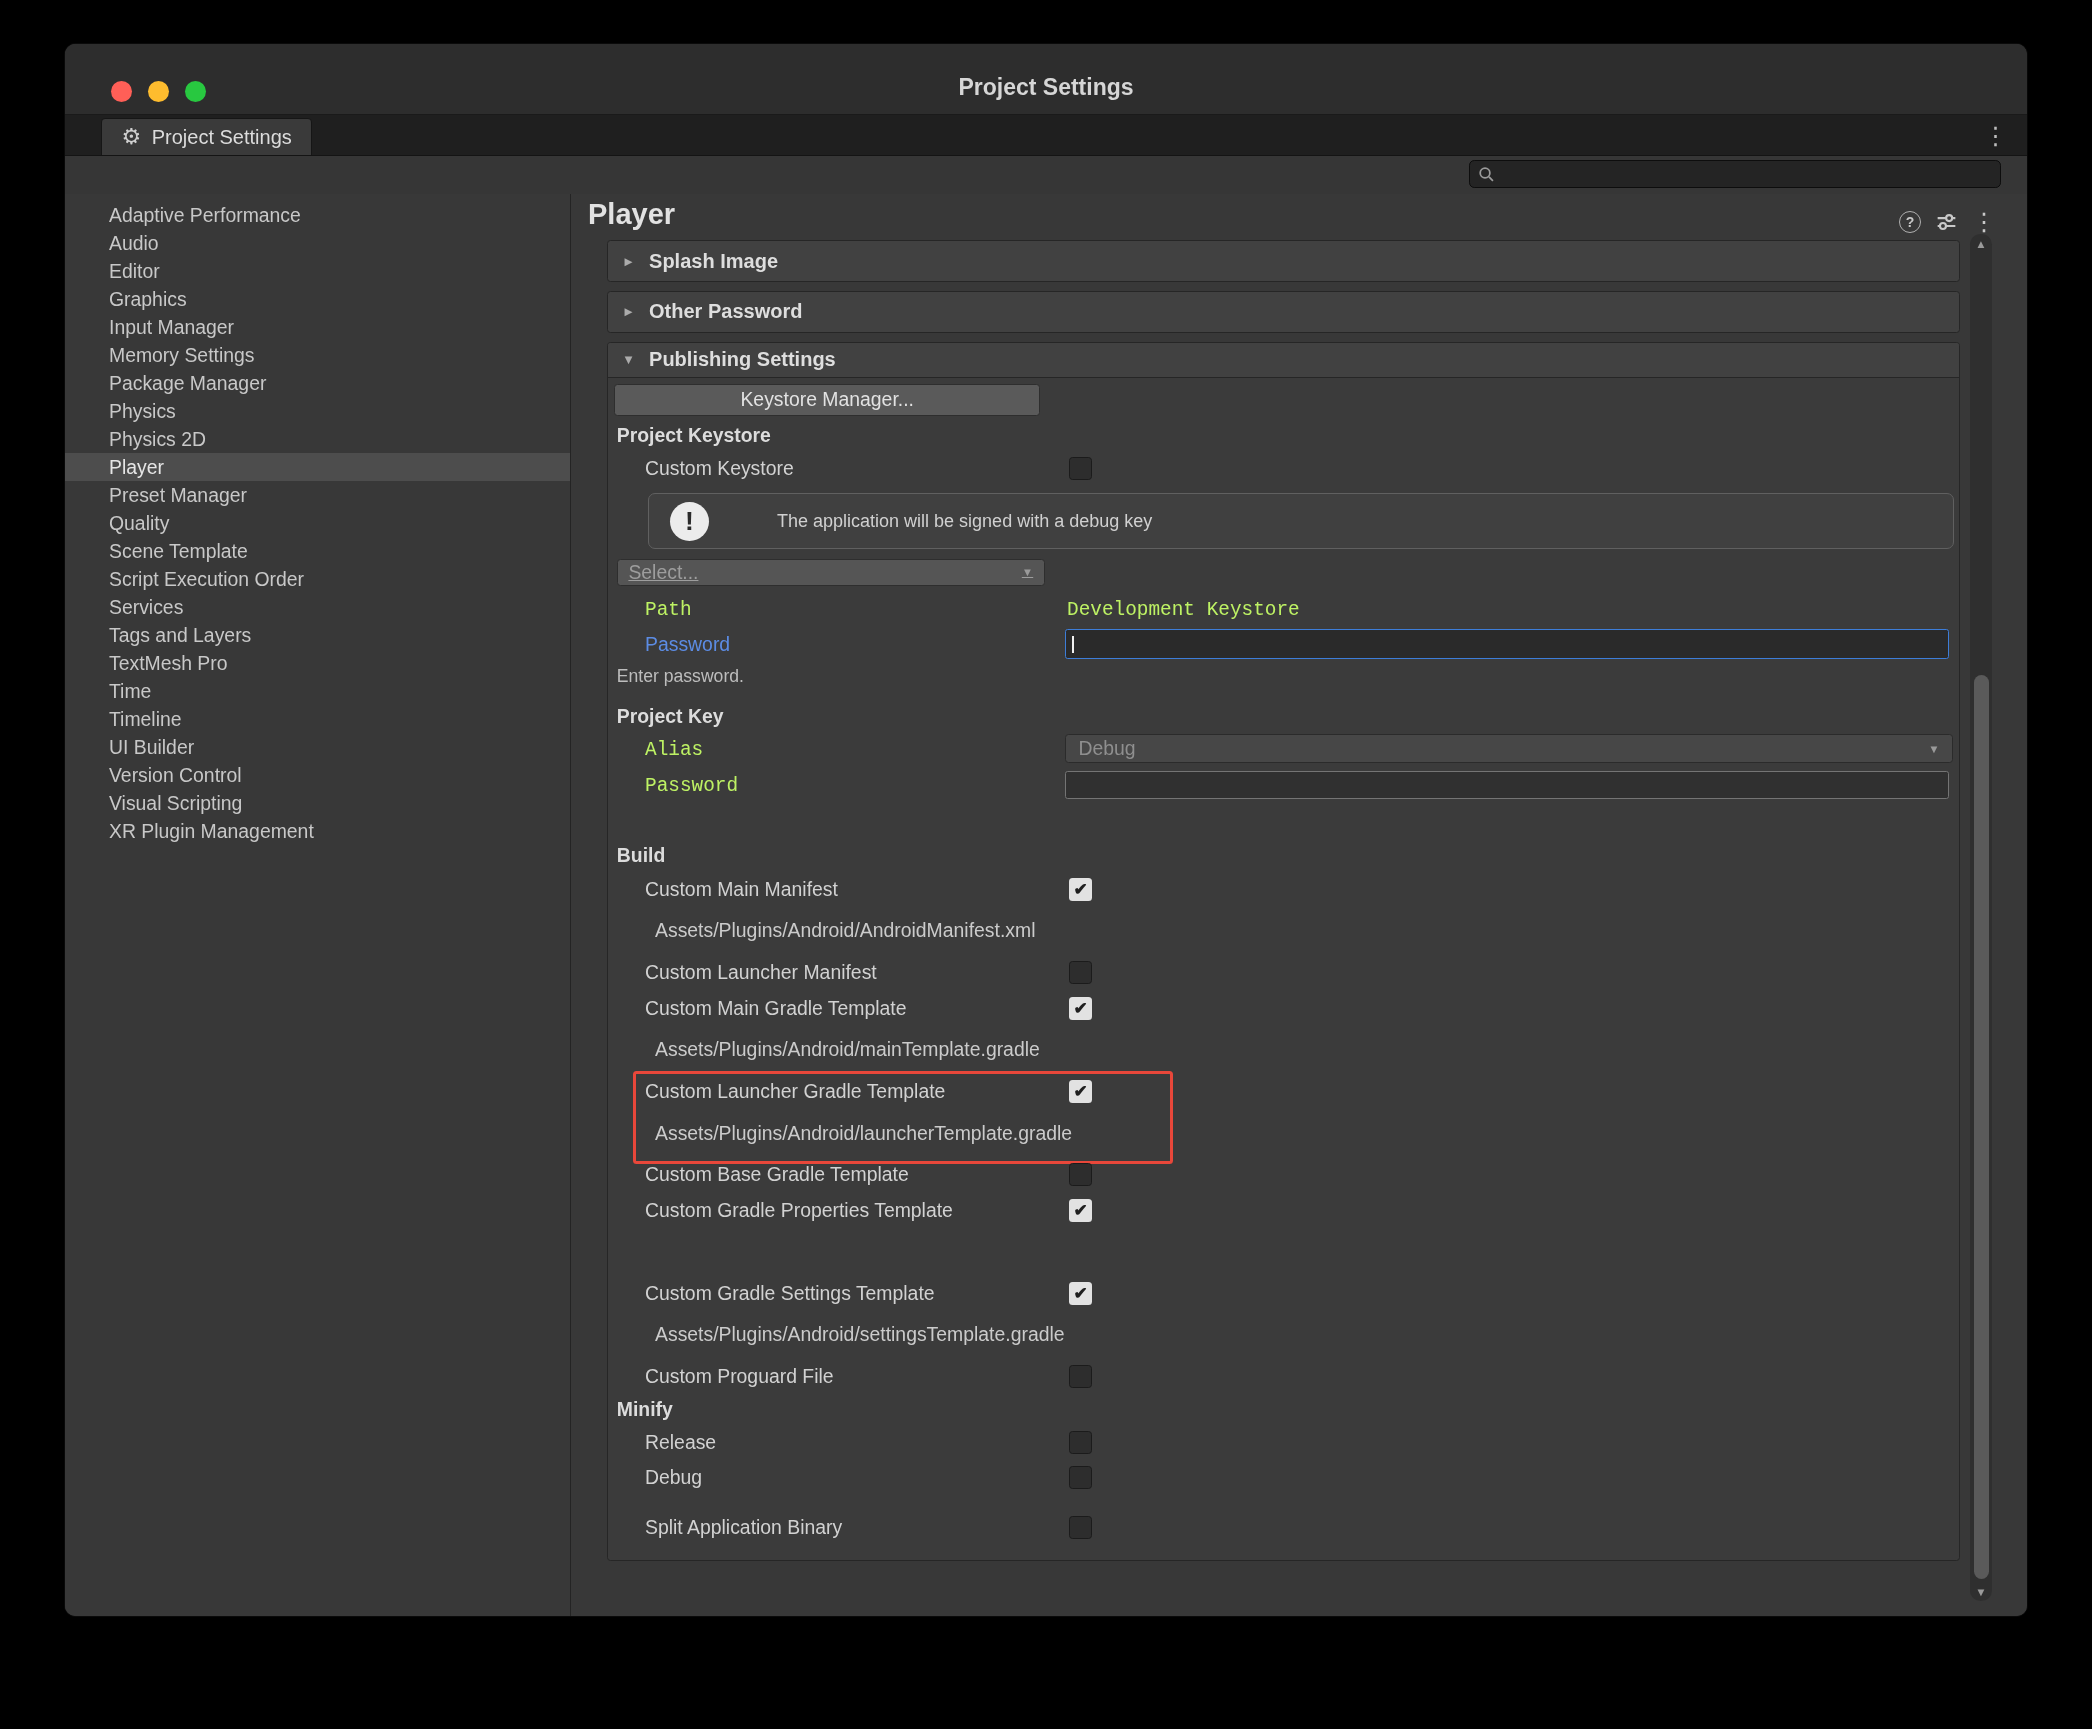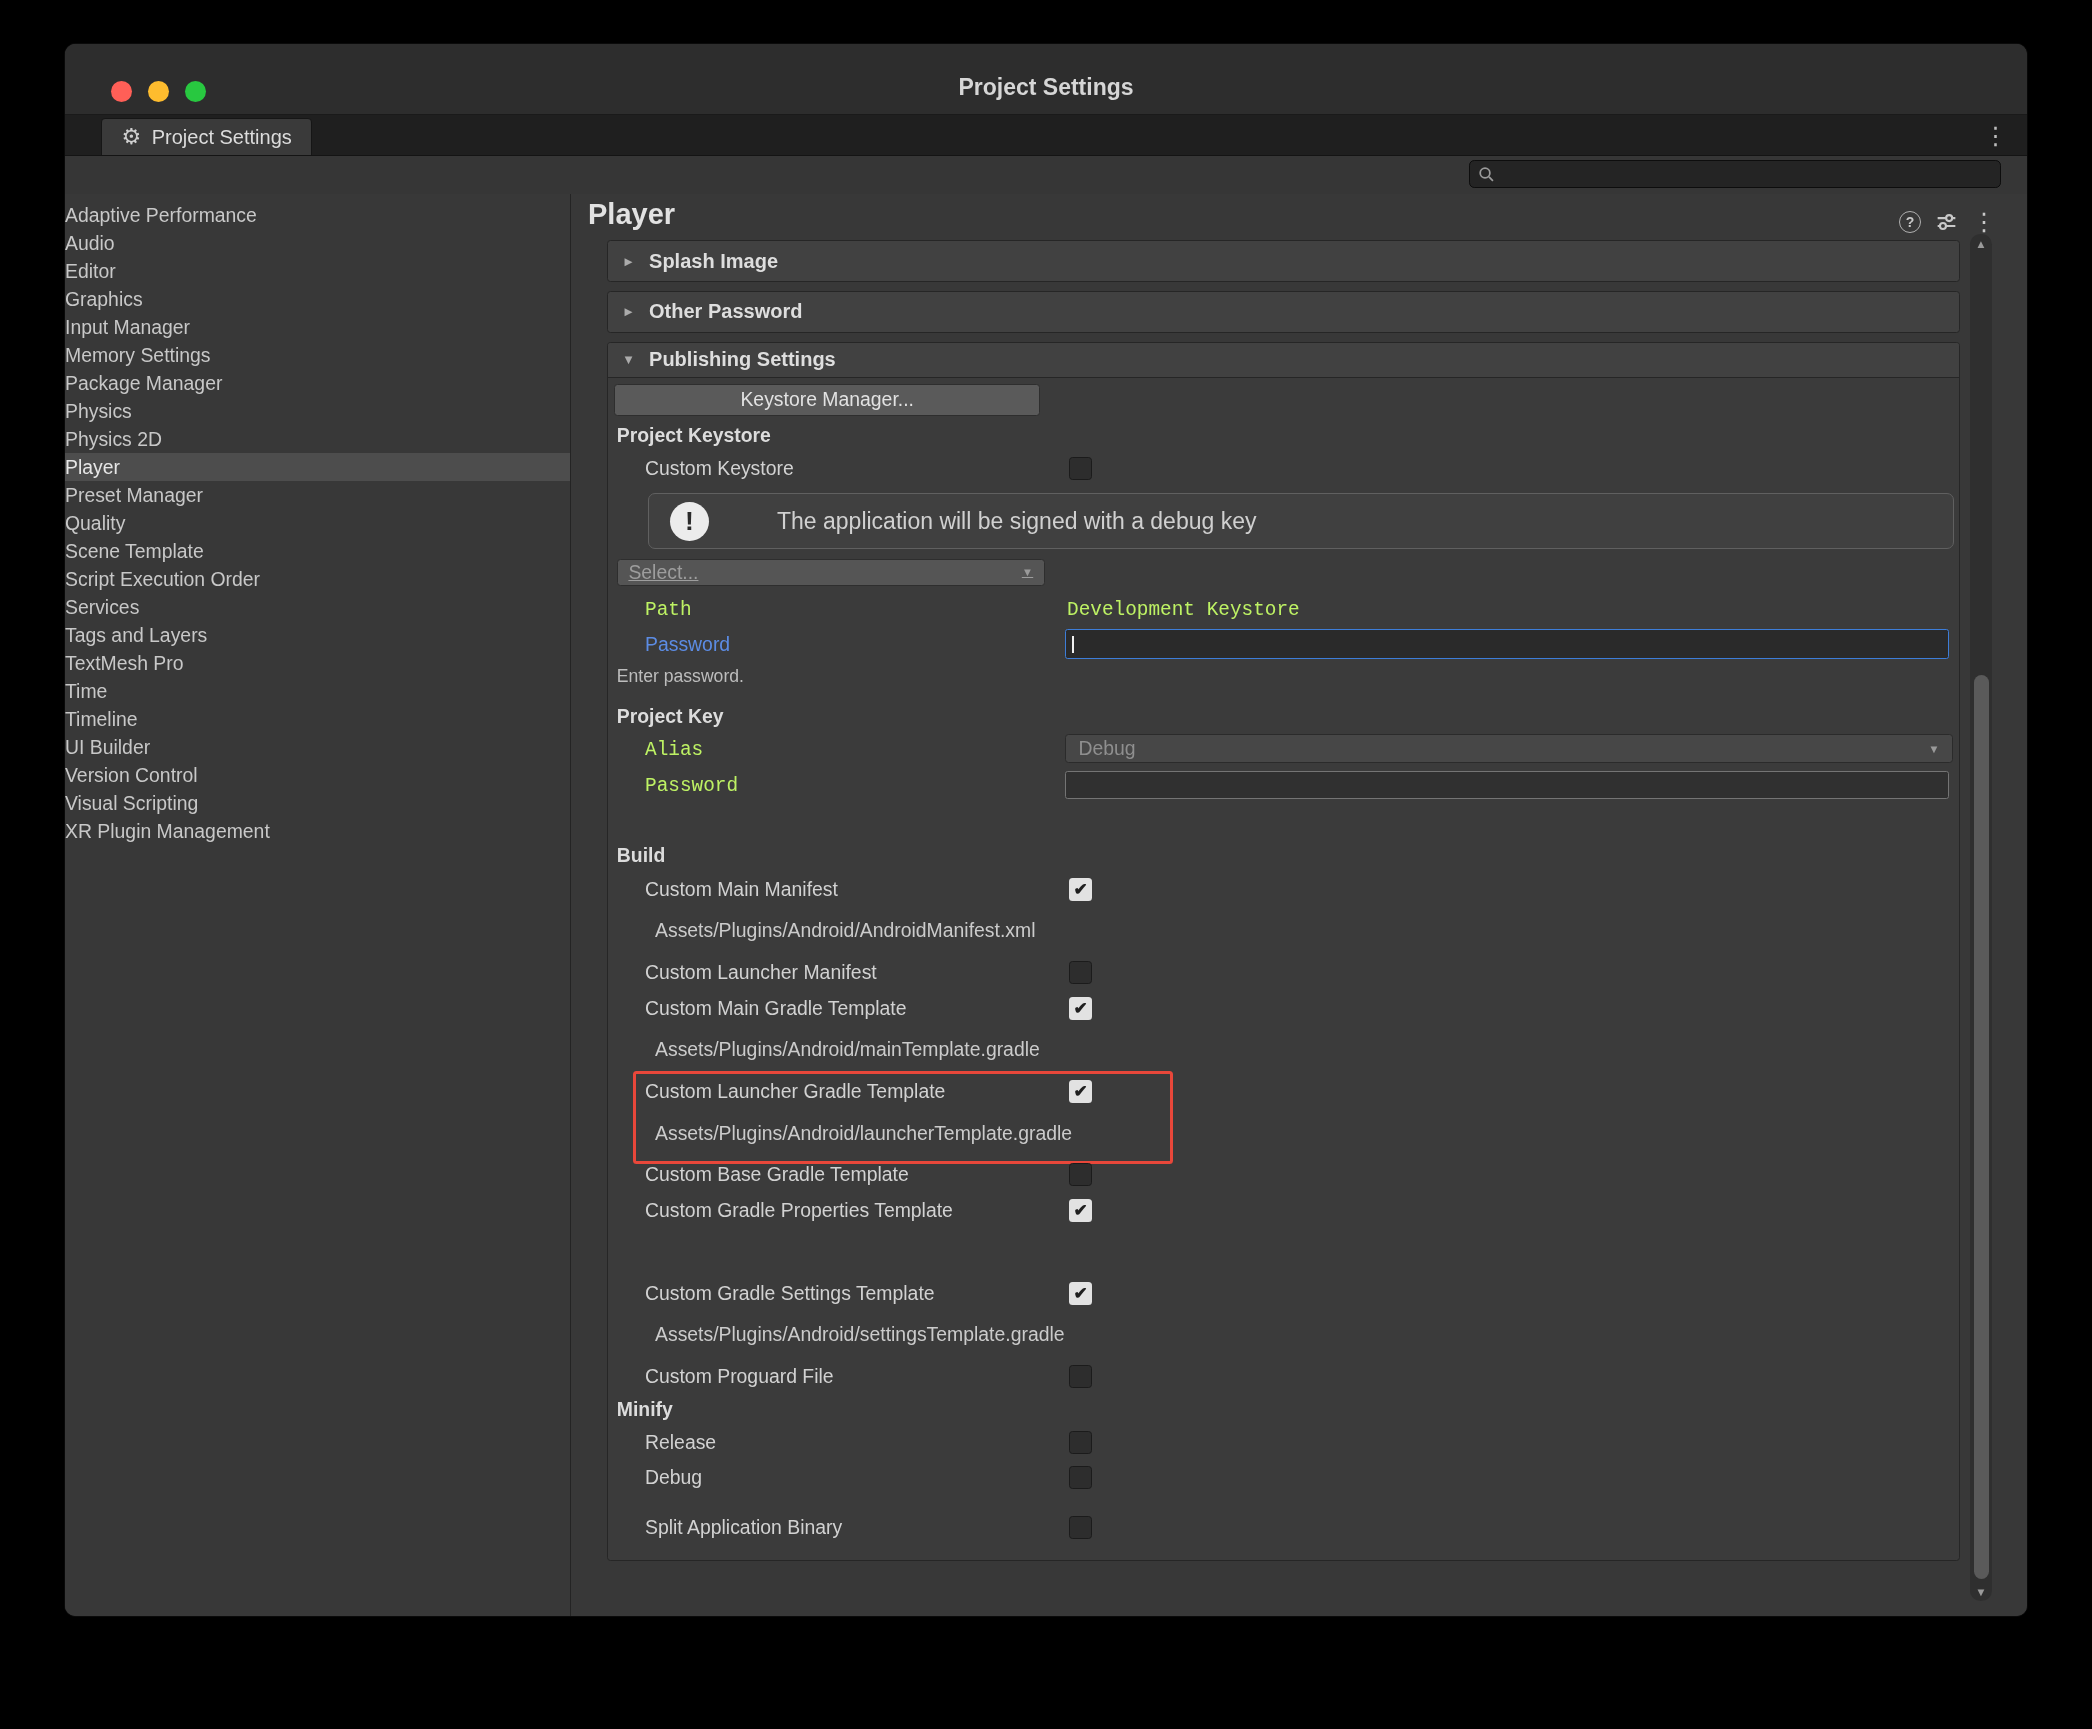--- a/index.html
+++ b/index.html
@@ -28,21 +28,21 @@
 
   
   .searchrow { position:relative; height:39px; background:#363636; border-bottom:0.9px solid #222; }
   .search-field { position:absolute; right:26.5px; top:4.4px; width:532px; height:28px;
                   background:#242424; border:0.9px solid #0d0d0d; border-radius:5.3px;
                   display:flex; align-items:center; padding-left:8.8px; }
 
   
   .body { position:absolute; top:150px; left:0; right:0; bottom:0; display:flex; }
   .sidebar { width:506px; background:#383838; border-right:0.9px solid #242424; padding-top:7px; overflow:hidden; }
-  .side-item { height:28px; line-height:28px; font-size:19.4px; color:#c8c8c8; white-space:nowrap; }
+  .side-item { height:28px; line-height:28px; padding-left:44px; font-size:19.4px; color:#c8c8c8; white-space:nowrap; }
   .side-item.selected { background:#4d4d4d; color:#e6e6e6; }
 
   .main { flex:1; position:relative; background:#383838; }
   .main-title { position:absolute; left:17px; top:3.5px; font-size:29px; font-weight:bold; color:#e2e2e2; }
   .main-icons { position:absolute; top:14px; left:1328px; display:flex; gap:14px; align-items:center; }
   .help-icon { width:22px; height:22px; border:1.8px solid #b0b0b0; border-radius:50%; color:#c8c8c8;
                font-size:14px; font-weight:bold; display:flex; align-items:center; justify-content:center; }
   .panel-kebab { color:#c8c8c8; font-size:24px; }
 
   
@@ -70,21 +70,21 @@
 
   .keystore-btn { position:absolute; top:6.2px; left:6.2px; width:426px; height:32px; background:#5a5a5a;
                   border:0.9px solid #2e2e2e; border-radius:3.5px; color:#e2e2e2; font-size:19.4px;
                   display:flex; align-items:center; justify-content:center; }
   .warnbox { position:absolute; top:115px; left:40px; width:1306px; height:56px;
              border:0.9px solid #606060; background:#404040; border-radius:7px; }
   .warn-icon { position:absolute; left:21px; top:8.8px; width:39px; height:39px; border-radius:50%;
                background:#ececec; color:#2b2b2b; font-weight:bold; font-size:26.5px;
                display:flex; align-items:center; justify-content:center; }
   .warn-text { position:absolute; left:128px; top:0; height:56px; display:flex; align-items:center;
-               font-size:23px; color:#d0d0d0; }
+               font-size:18px; color:#d0d0d0; }
   .select-dd { position:absolute; left:8.8px; top:181px; width:428px; height:27px; background:#555;
                border:0.9px solid #2e2e2e; border-radius:3.5px; display:flex; align-items:center;
                justify-content:space-between; padding:0 10.6px; color:#9d9d9d; font-size:19.4px;text-decoration:underline; }
   .dd-arrow { font-size:11.5px; color:#9a9a9a; }
   .input-focused { position:absolute; left:457px; top:0.9px; width:884px; height:30px; background:#2a2a2a;
                    border:1.8px solid #3d7dd8; border-radius:2.6px; display:flex; align-items:center; }
   .caret { width:1.8px; height:17.6px; background:#f0f0f0; margin-left:6.2px; }
   .input-disabled { position:absolute; left:457px; top:1.8px; width:884px; height:28px; background:#303030;
                     border:0.9px solid #747474; border-radius:2.6px; }
   .dropdown-disabled { position:absolute; left:457px; top:0.9px; width:888px; height:29px; background:#474747;

